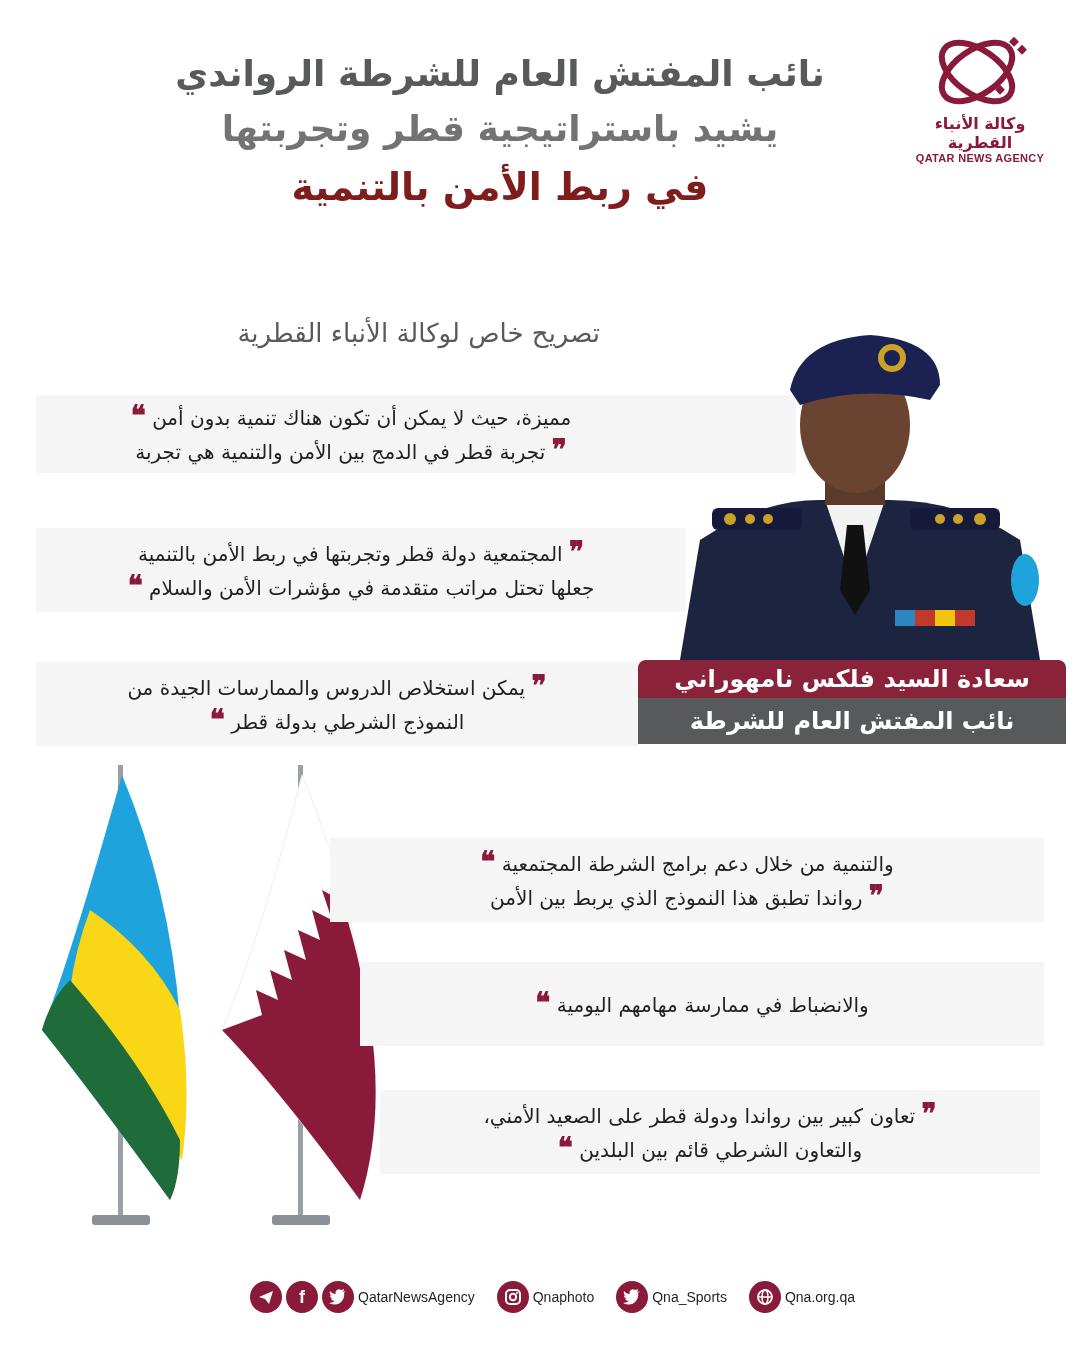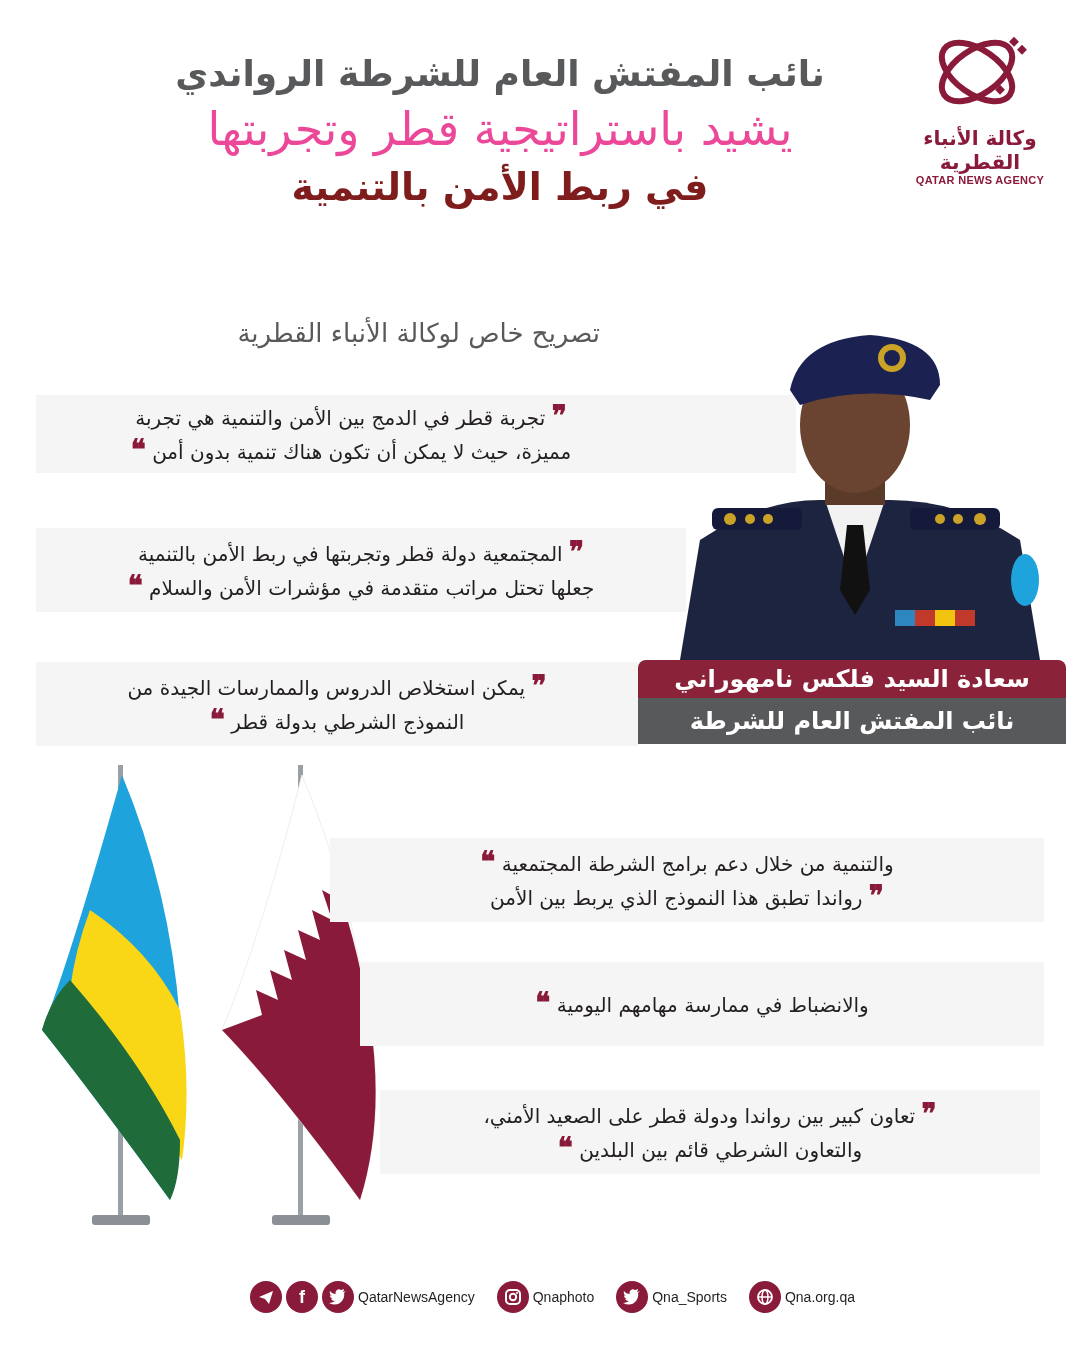--- a/index.html
+++ b/index.html
@@ -5,27 +5,27 @@
   html, body { margin: 0; padding: 0; }
   body {
     width: 1080px; height: 1350px; background: #ffffff; position: relative; overflow: hidden;
     font-family: "DejaVu Sans", sans-serif;
   }
   .abs { position: absolute; }
 
   
   .logo { left: 900px; top: 30px; width: 160px; text-align: center; }
   .logo svg { display: block; margin: 0 auto; }
-  .logo-ar { color: #8a1a3a; font-size: 20px; font-weight: bold; margin-top: 16px; direction: rtl; }
+  .logo-ar { color: #8a1a3a; font-size: 16px; font-weight: bold; margin-top: 4px; direction: rtl; }
   .logo-en { color: #8a1a3a; font-size: 11px; font-weight: bold; font-family: "Liberation Sans", sans-serif; letter-spacing: 0.3px; }
 
   
   .title { left: 150px; top: 48px; width: 700px; text-align: center; direction: rtl; }
   .title .l1 { color: #58595b; font-size: 36px; font-weight: bold; line-height: 52px; }
-  .title .l2 { color: #ec4899; font-size: 46px; font-weight: normal; line-height: 58px; }
+  .title .l2 { color: #737373; font-size: 36px; font-weight: bold; line-height: 58px; }
   .title .l3 { color: #7f1d1d; font-size: 38px; font-weight: bold; line-height: 58px; }
 
   .subtitle { left: 150px; top: 318px; width: 450px; text-align: right; direction: rtl;
     color: #58595b; font-size: 26px; font-weight: normal; }
 
   
   .qbox { background: #f5f5f5; direction: rtl; text-align: center; color: #231f20;
     font-size: 20px; line-height: 32px; display: flex; align-items: center; justify-content: center; }
   .qbox .txt { display: inline-block; }
   .qmark { color: #8a1a3a; font-weight: bold; font-size: 28px; font-family: "DejaVu Serif", serif; }
@@ -63,22 +63,22 @@
 <div class="abs title">
   <div class="l1">نائب المفتش العام للشرطة الرواندي</div>
   <div class="l2">يشيد باستراتيجية قطر وتجربتها</div>
   <div class="l3">في ربط الأمن بالتنمية</div>
 </div>
 
 <div class="abs subtitle">تصريح خاص لوكالة الأنباء القطرية</div>
 
 <div class="abs qbox" style="left:36px;top:395px;width:760px;height:78px;padding-right:130px;box-sizing:border-box;">
   <div class="txt" style="margin-right:0;">
+    <div><span>مميزة، حيث لا يمكن أن تكون هناك تنمية بدون أمن</span> <span class="qmark">❝</span></div>
     <div><span class="qmark">❞</span> <span>تجربة قطر في الدمج بين الأمن والتنمية هي تجربة</span></div>
-    <div><span>مميزة، حيث لا يمكن أن تكون هناك تنمية بدون أمن</span> <span class="qmark">❝</span></div>
   </div>
 </div>
 
 <div class="abs qbox" style="left:36px;top:528px;width:650px;height:84px;">
   <div class="txt">
     <div><span class="qmark">❞</span> <span>المجتمعية دولة قطر وتجربتها في ربط الأمن بالتنمية</span></div>
     <div><span>جعلها تحتل مراتب متقدمة في مؤشرات الأمن والسلام</span> <span class="qmark">❝</span></div>
   </div>
 </div>
 

